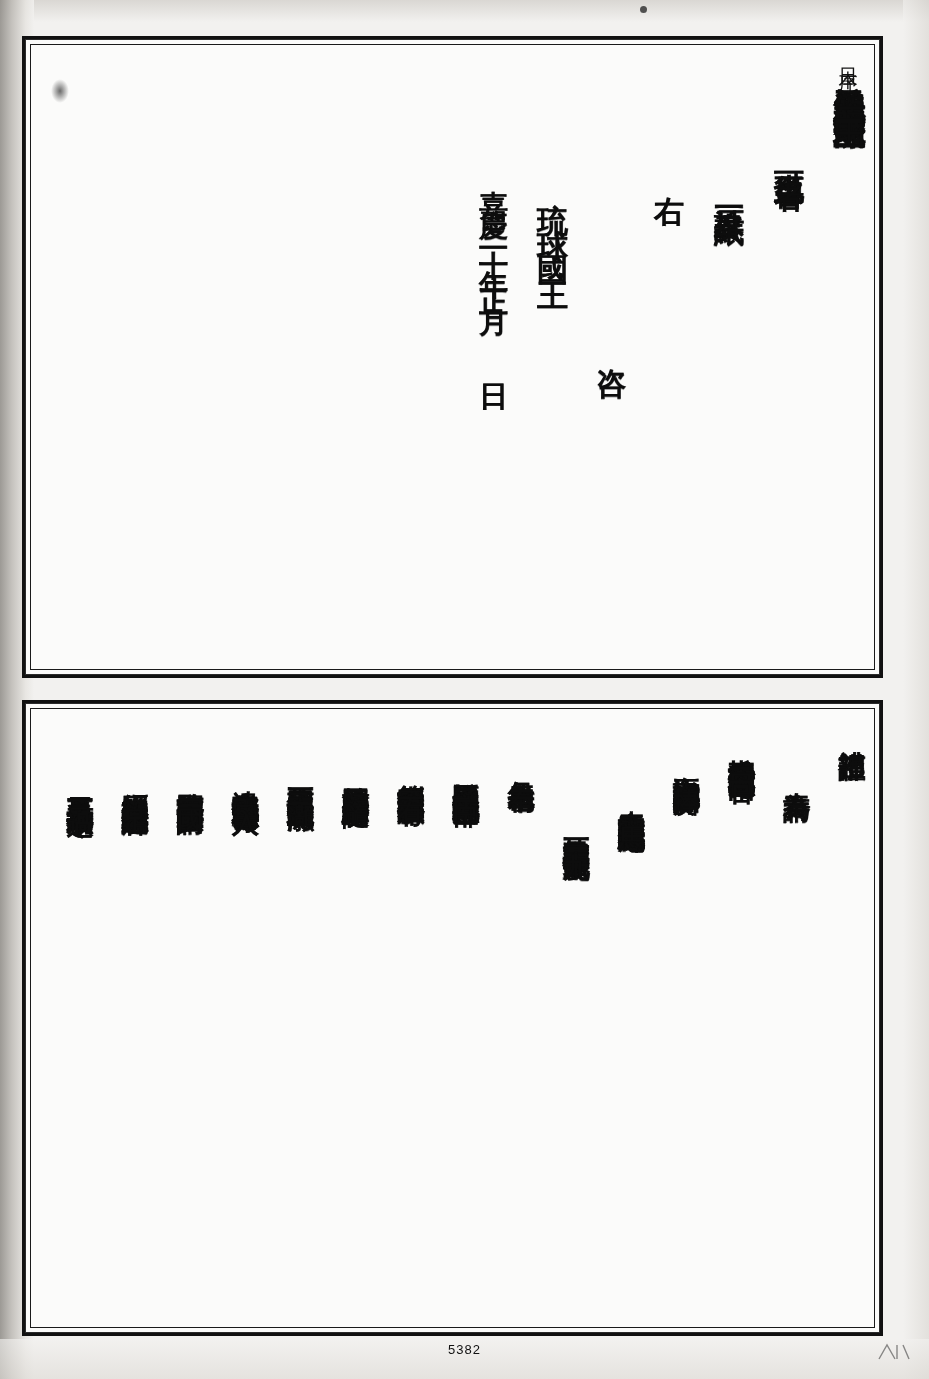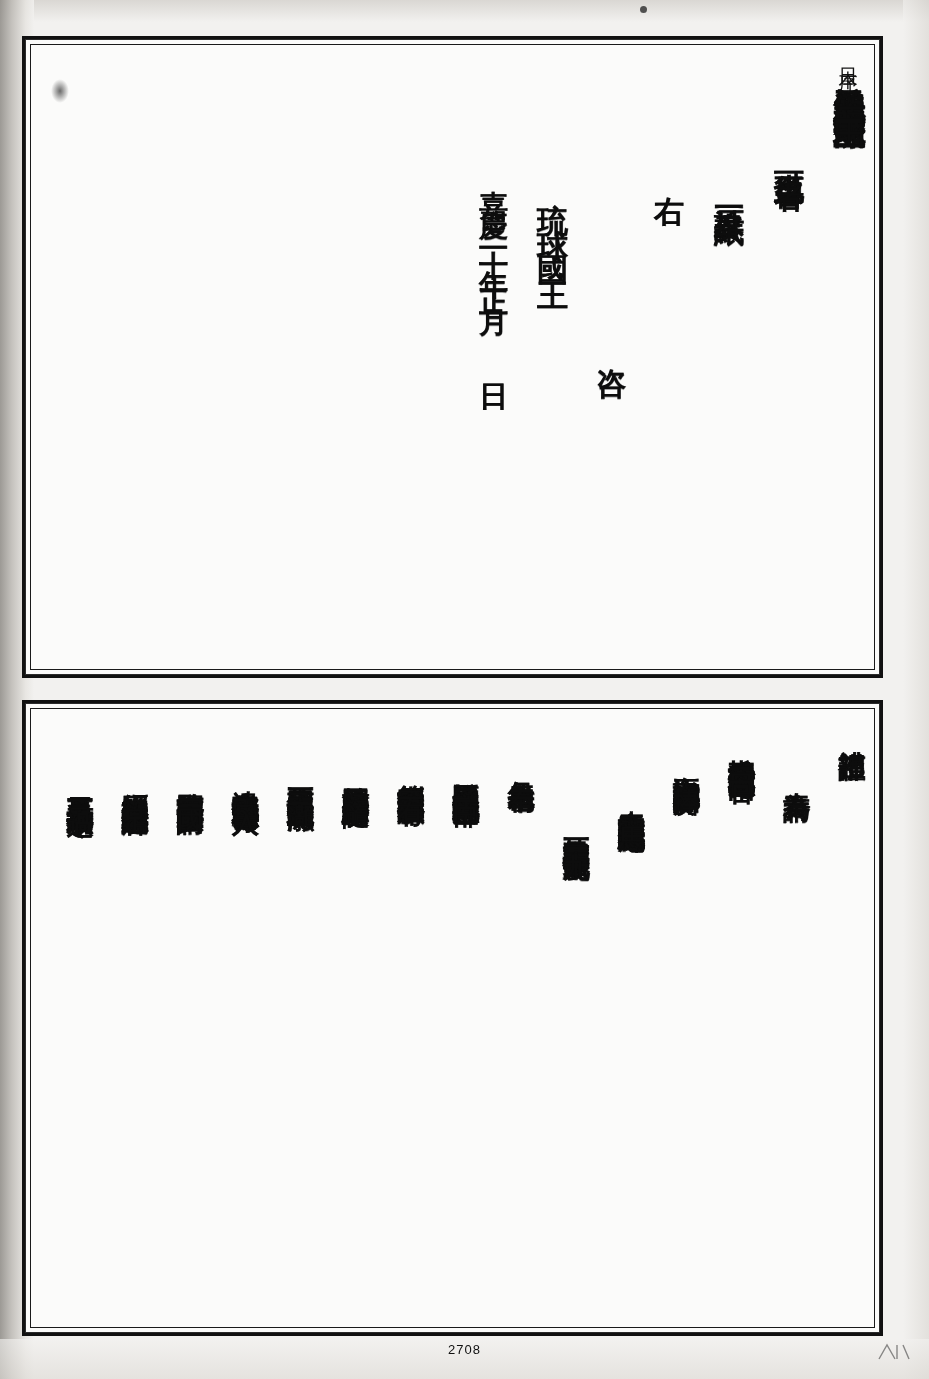--- a/index.html
+++ b/index.html
@@ -208,19 +208,19 @@
       <div class="col b9">等查例載琉球國官生入監讀書三年有</div>
       <div class="col b10">餘該國王奏令歸國照例建賞給驛舍隨</div>
       <div class="col b11">貢使回國又查嘉慶十一年琉球國王尚灝</div>
       <div class="col b12">遣官生毛邦俊向郯正琠英璉楊德昌等入</div>
       <div class="col b13">監讀書嗣於嘉慶十四年該國王奏請回國</div>
       <div class="col b14">經臣部議奏照例賞給官生大緞貂各足</div>
       <div class="col b15">裏各二足毛青布各六足是畢一次令過</div>
     </div>
   </div>
 
-  <div id="page-number">2708</div>
+  <div id="page-number">5382</div>
 
   <svg id="corner-mark" viewBox="0 0 34 26">
     <path d="M2 20 L10 6 L18 20 M20 6 L20 20 M26 6 L32 20" stroke="#333" stroke-width="1.4" fill="none"></path>
   </svg>
 
 </div>
 
 </body></html>

